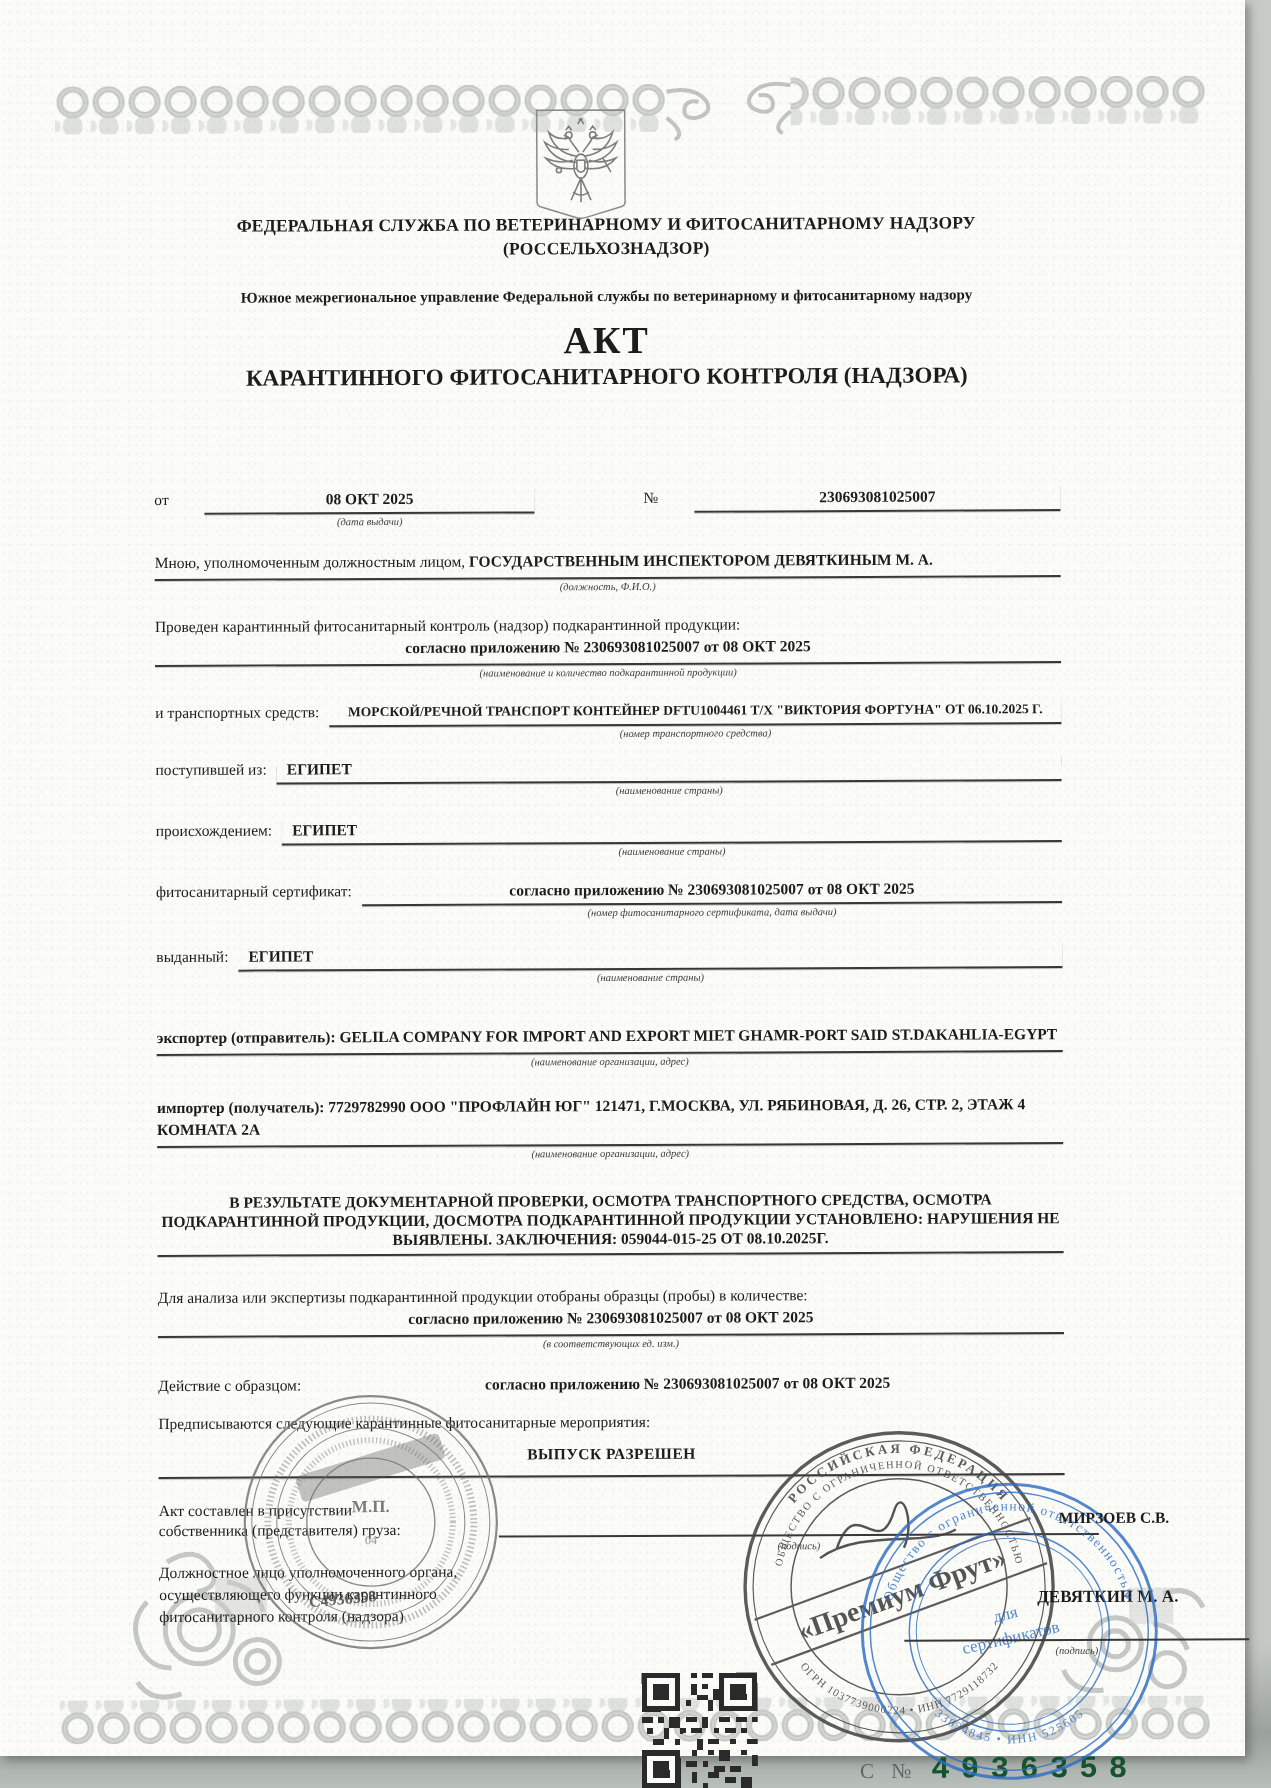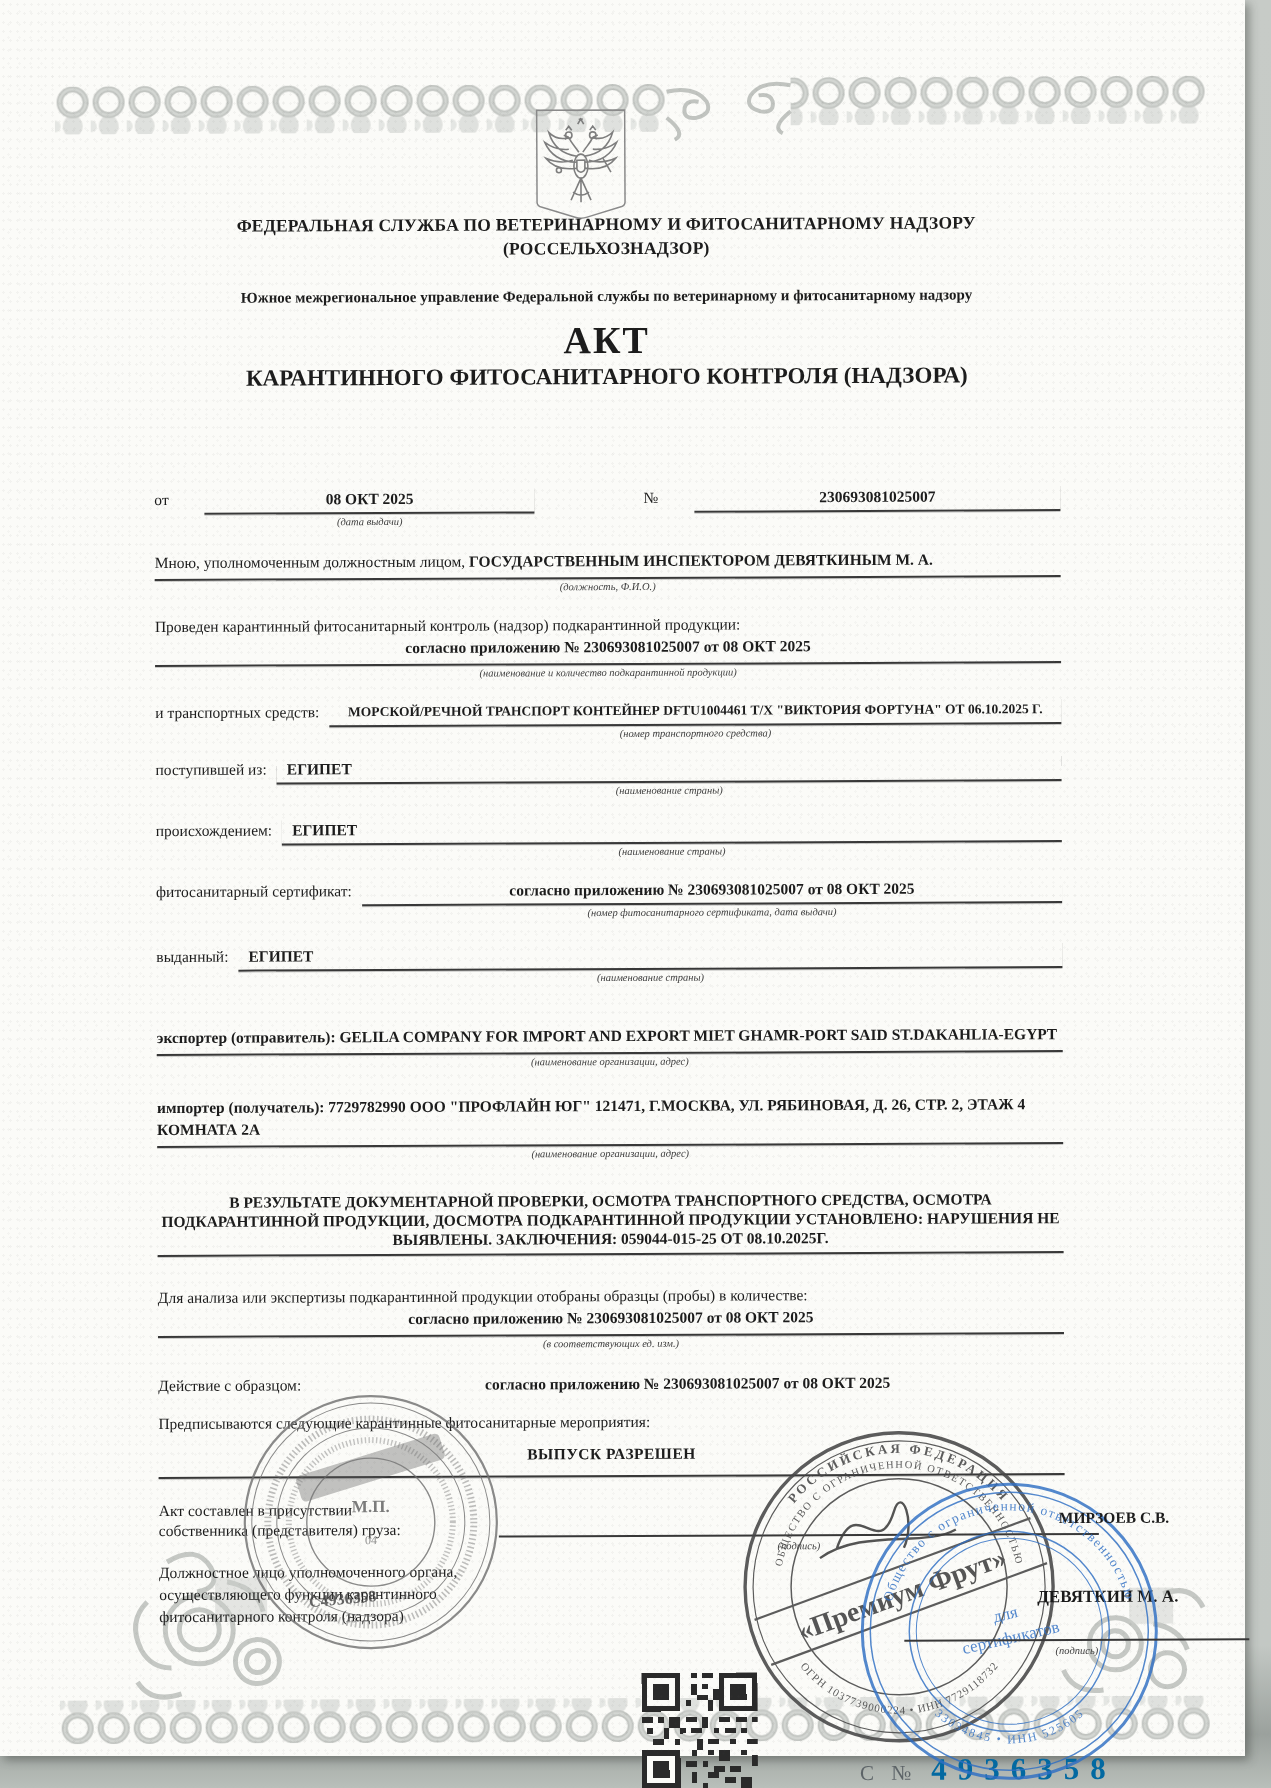--- a/index.html
+++ b/index.html
@@ -66,21 +66,21 @@
   .off3{left:0;top:194px;line-height:20px;}
   .off-line{left:745px;top:230px;width:345px;border-top:2px solid #383838;z-index:6;}
   .off-cap{left:745px;top:234px;width:345px;z-index:6;}
   .off-name{left:878px;top:178px;font-weight:bold;font-size:17px;white-space:nowrap;z-index:4;color:#1a1a1a;}
   .stamp-official{left:82px;top:-20px;width:260px;height:260px;z-index:2;}
   .stamp-company{left:583px;top:20px;width:314px;height:314px;z-index:3;}
   .stamp-blue{left:700px;top:72px;width:300px;height:300px;z-index:5;opacity:.82;}
   .qr{left:482px;top:262px;width:116px;height:116px;z-index:2;}
   .serial{left:700px;top:342px;white-space:nowrap;z-index:1;}
   .serial .pfx{font-size:21px;color:#5d6468;letter-spacing:6px;margin-right:14px;}
-  .serial .num{font-size:31px;font-weight:bold;color:#0369a1;letter-spacing:11px;}
+  .serial .num{font-size:31px;font-weight:bold;color:#14532d;letter-spacing:11px;font-family:Liberation Mono, monospace;}
   svg text{font-family:"Liberation Serif","DejaVu Serif",serif;}
 </style>
 </head>
 <body>
 
 <div class="scan">
   <div class="sheet">
     <div class="inner">
 
       <svg class="chain tl" preserveAspectRatio="none" viewBox="0 0 660 58">

